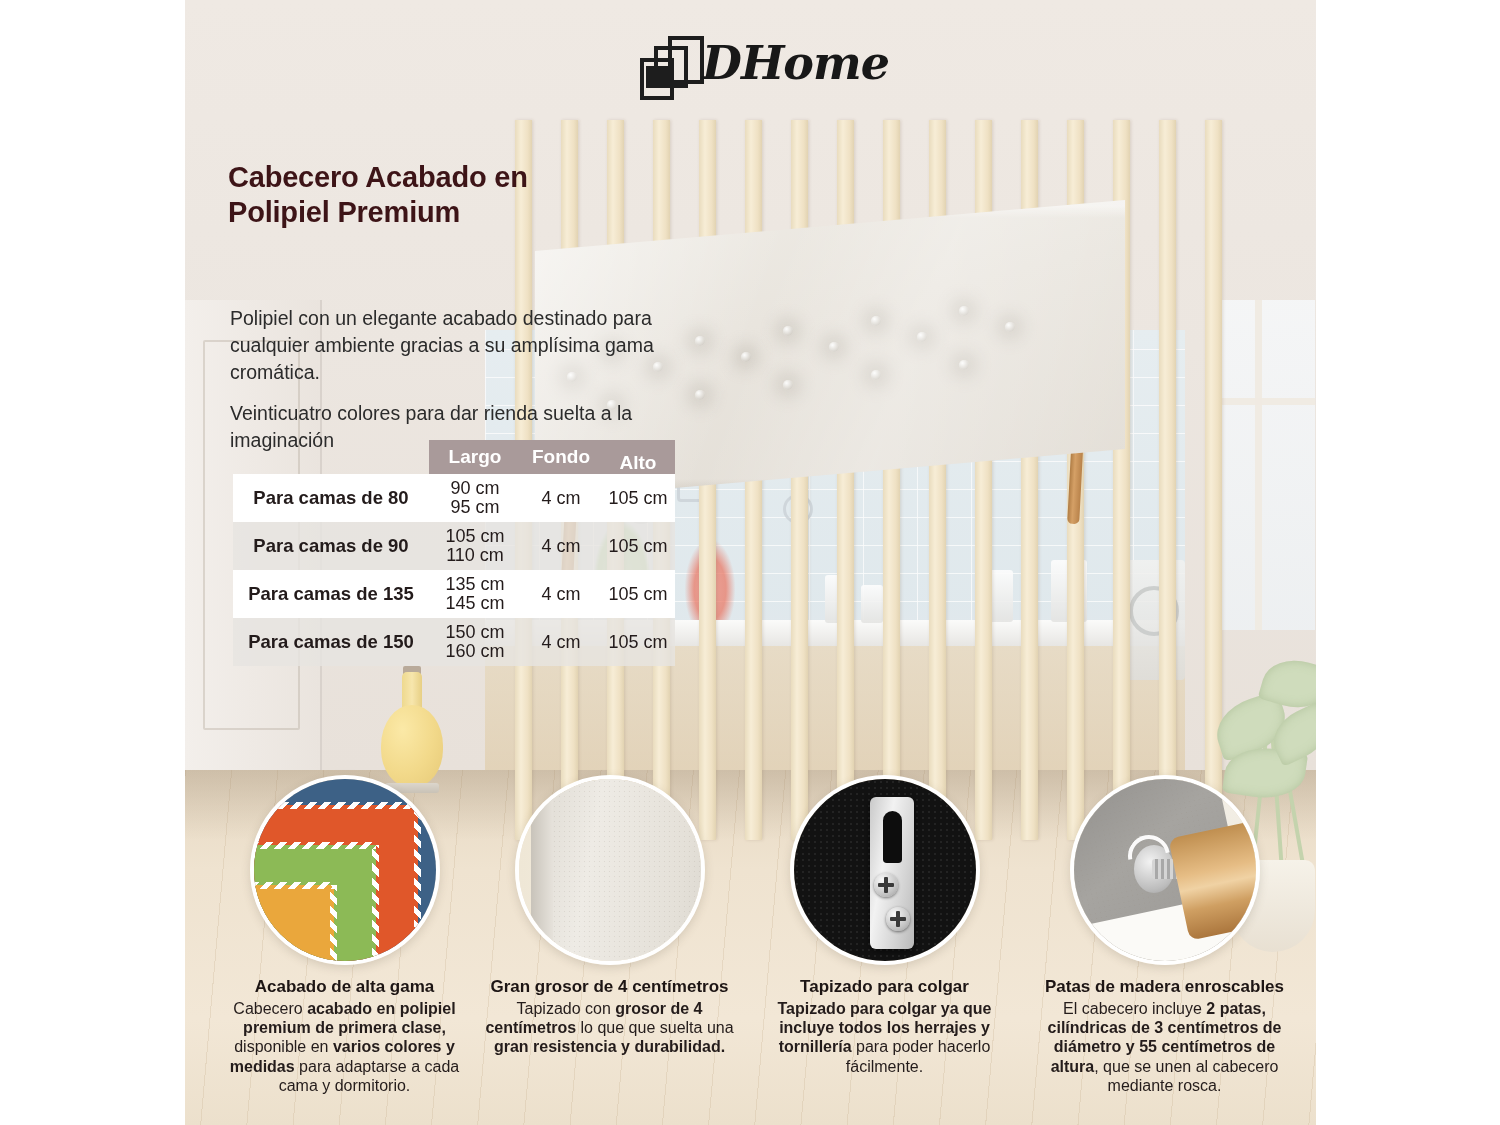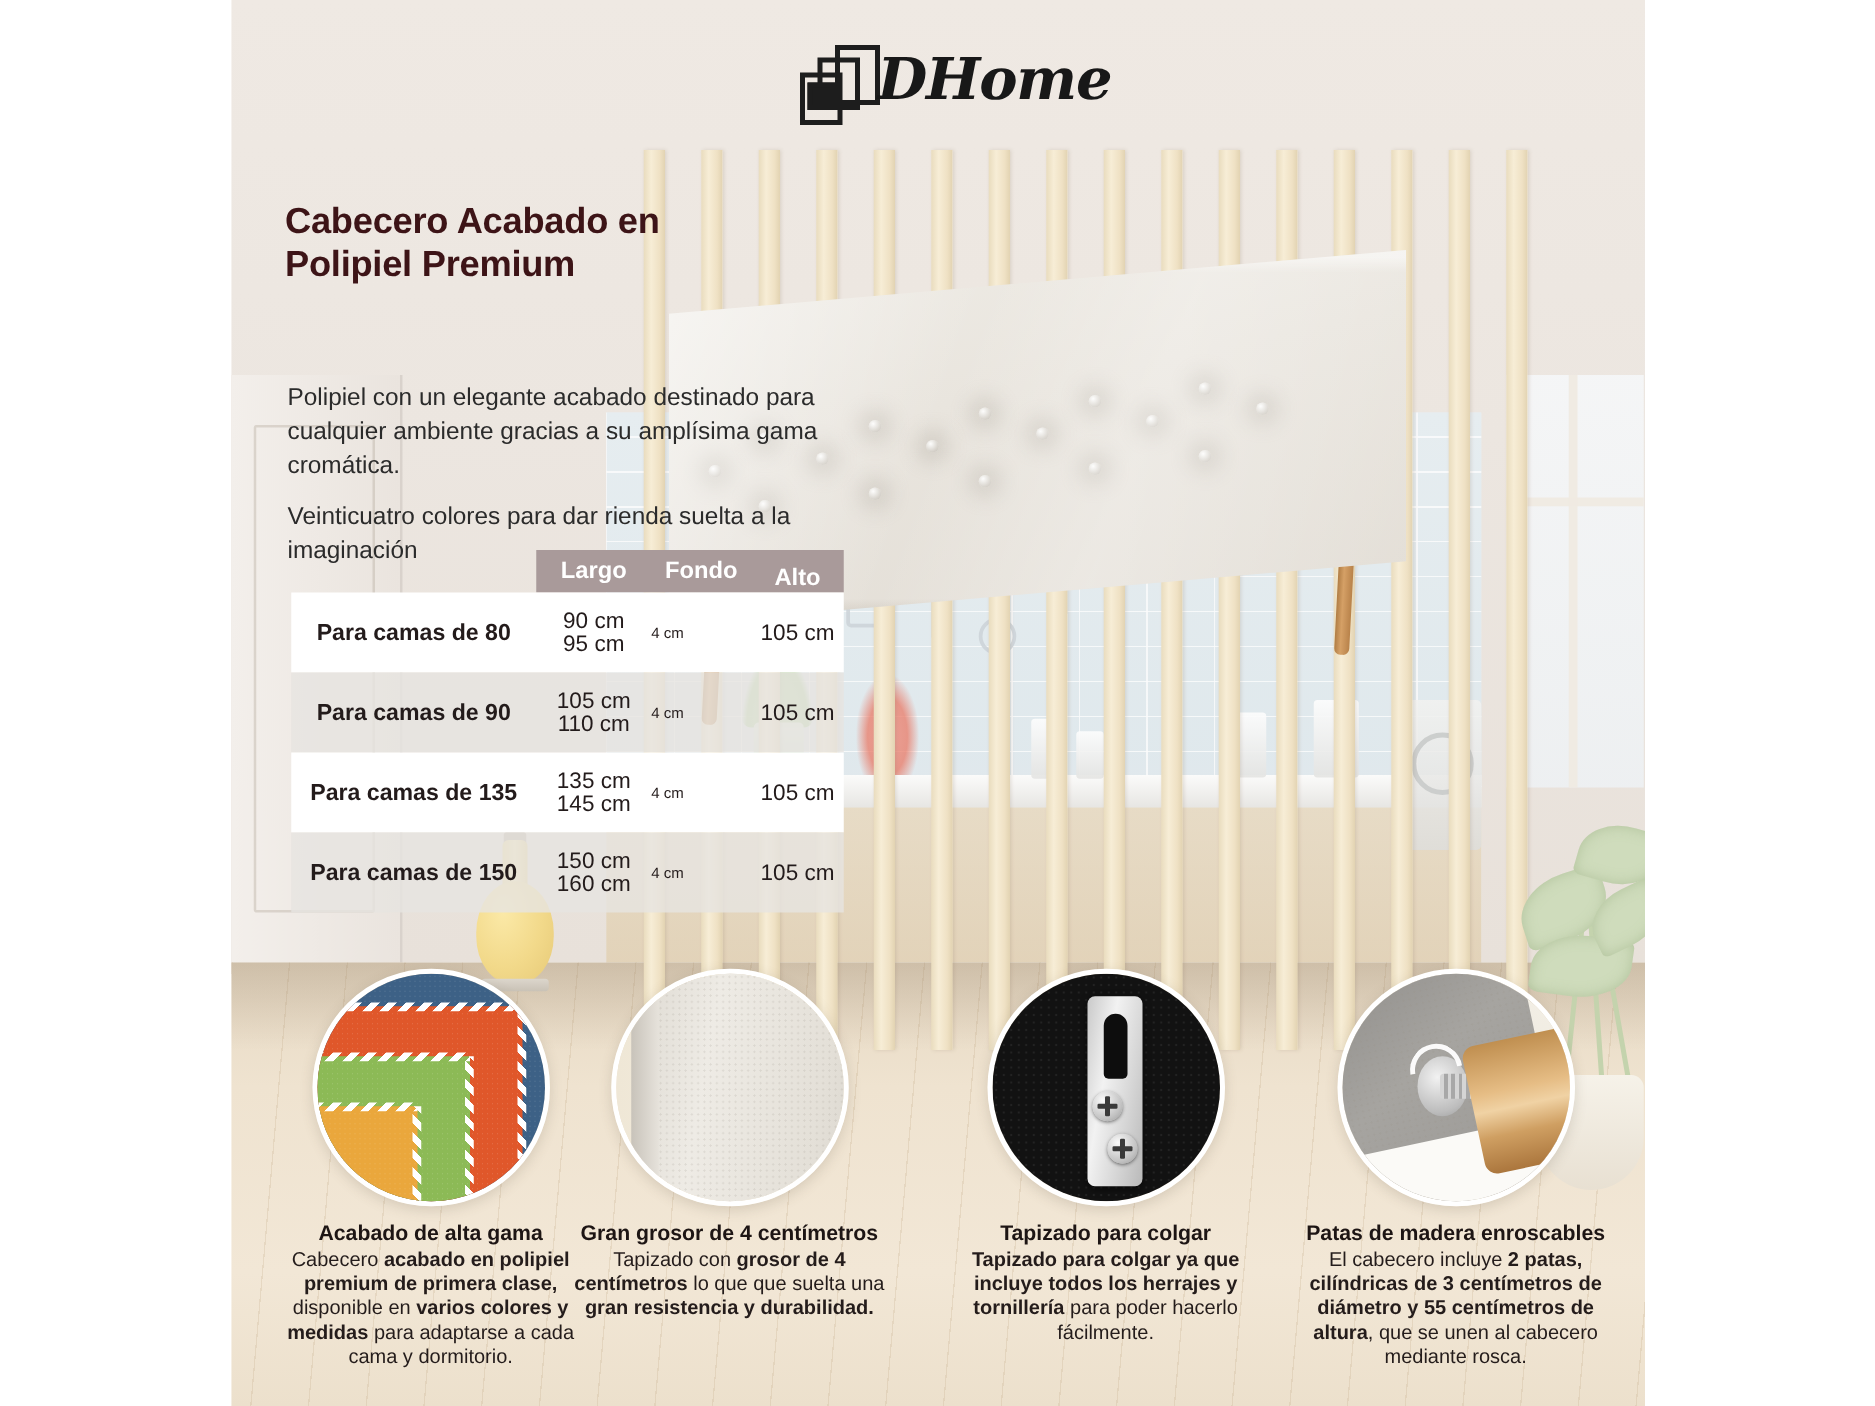--- a/index.html
+++ b/index.html
@@ -112,26 +112,26 @@
   #desc p{margin:0 0 14px 0;font-size:19.5px;line-height:1.38;}
 
   
   #table{position:absolute;left:233px;top:440px;width:442px;}
   .thead{display:flex;margin-left:196px;width:246px;background:#a99a9a;height:34px;
          align-items:center;}
   .thead div{color:#ffffff;font-size:19px;font-weight:700;text-align:center;}
   .th-largo{width:92px;}
   .th-fondo{width:80px;}
   .th-alto{width:74px;margin-top:11px;}
-  .trow{display:flex;align-items:center;height:64px;width:442px;}
+  .trow{display:flex;align-items:center;height:48px;width:442px;}
   .trow.odd{background:#ffffff;}
   .trow.even{background:rgba(231,228,224,.82);}
   .c-label{width:196px;font-size:18.5px;font-weight:700;color:#231b1b;text-align:center;}
   .c-largo{width:92px;font-size:18px;color:#231b1b;text-align:center;line-height:1.08;}
-  .c-fondo{width:80px;font-size:12px;color:#231b1b;}
+  .c-fondo{width:80px;font-size:18px;color:#231b1b;text-align:center;}
   .c-alto{width:74px;font-size:18px;color:#231b1b;text-align:center;}
 
   
   .feature{position:absolute;width:263px;}
   .circle{position:relative;width:190px;height:190px;margin:0 auto;border-radius:50%;
     overflow:hidden;border:4px solid #ffffff;box-sizing:border-box;
     box-shadow:0 3px 10px rgba(90,75,60,.18);}
   .feat-title{margin-top:12px;text-align:center;font-size:17px;font-weight:700;color:#1d1514;}
   .feat-text{margin-top:2px;text-align:center;font-size:16px;line-height:1.2;color:#241c1b;}
   .feat-text b{font-weight:700;}
@@ -383,21 +383,21 @@
       <div class="sw sw-yellow">
         <div class="fabtex"></div>
           <div class="zig" style="top:-3px;"></div>
           <div class="zigv" style="right:-3px;"></div>
       </div>
     </div>
     <div class="feat-title">Acabado de alta gama</div>
     <div class="feat-text"><span>Cabecero </span><b>acabado en polipiel premium de primera clase,</b><span> disponible en </span><b>varios colores y medidas</b><span> para adaptarse a cada cama y dormitorio.</span></div>
   </div>
 
-  <div class="feature" style="left:452px;top:775px;">
+  <div class="feature" style="left:478px;top:775px;">
     <div class="circle">
       <div class="thick-bg"></div>
       <div class="thick-panel">
           <div class="leathertex"></div>
         </div>
       <div class="thick-edge"></div>
     </div>
     <div class="feat-title">Gran grosor de 4 centímetros</div>
     <div class="feat-text"><span>Tapizado con </span><b>grosor de 4 centímetros</b><span> lo que que suelta una </span><b>gran resistencia y durabilidad.</b></div>
   </div>

